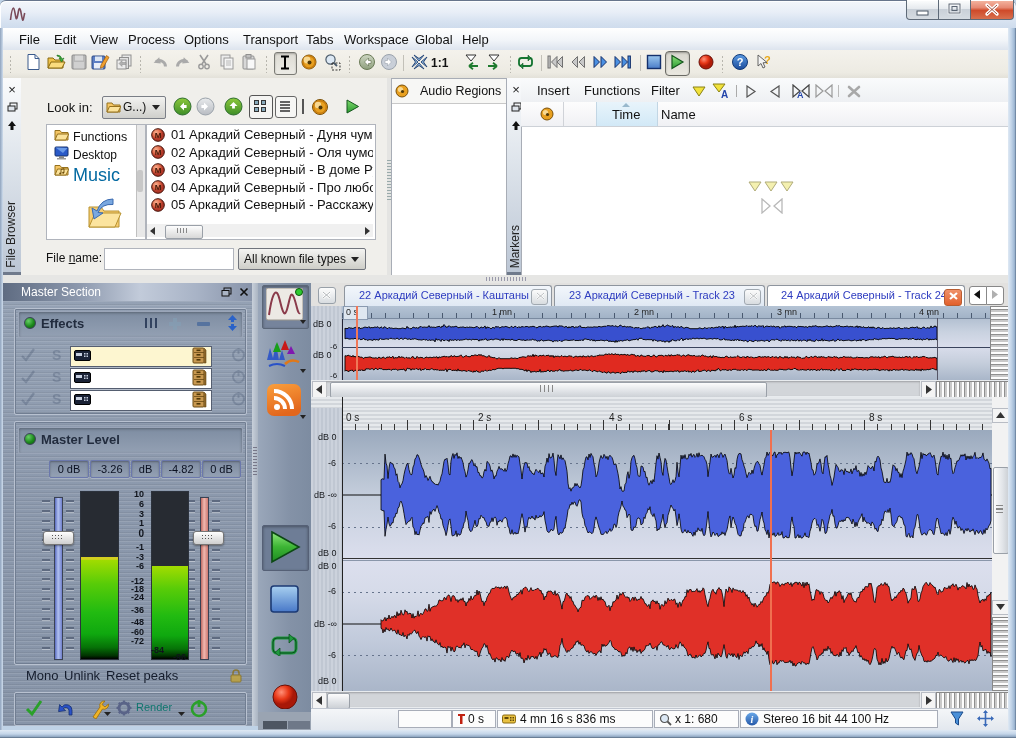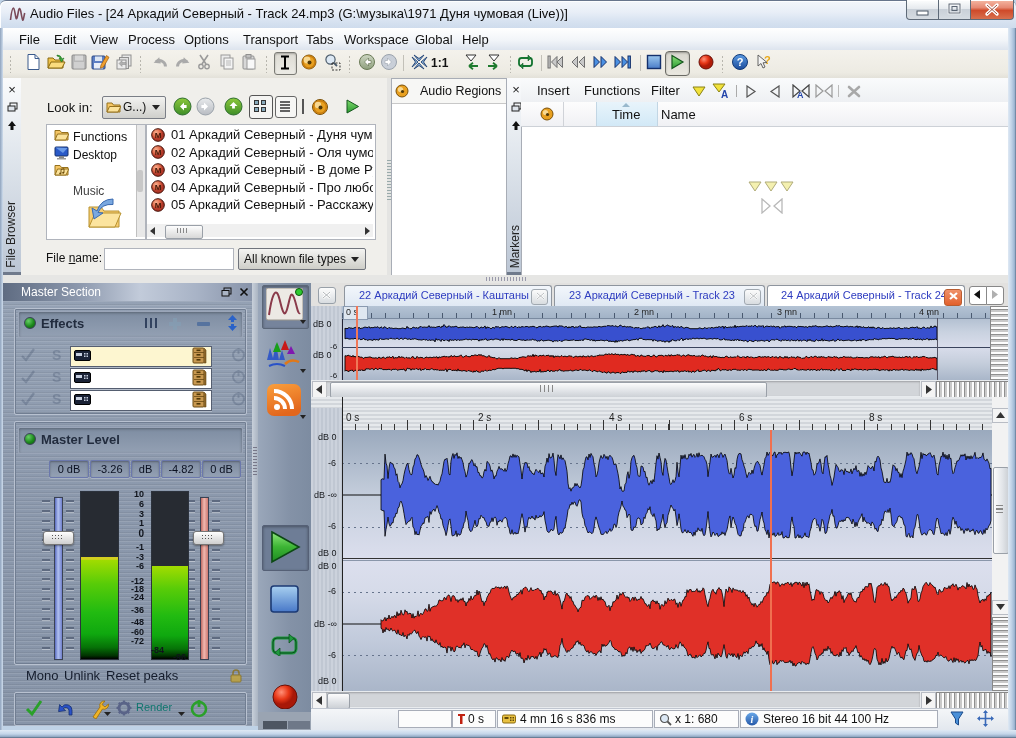--- a/index.html
+++ b/index.html
@@ -50,21 +50,20 @@
 .stbox{position:absolute;top:710px;height:16px;background:#fcfcfc;border:1px solid #a8adb8;font-size:12px;color:#111;display:flex;align-items:center;white-space:nowrap;}
 #tb-icons,#upper,#master,#waves,#slots,#faders,#stitems{position:absolute;left:0;top:0;width:1016px;height:0;}
 </style></head><body>
 <div id="win">
 
 <div class="abs" id="titlebar"></div>
 <div class="abs" id="title-ico">
 <svg width="18" height="17" viewBox="0 0 18 17">
         <path d="M1.5 14 C2.5 5,3.5 2,4.5 2 C5.5 2,6 8,7 12 C8 15,9 7,9.7 4 C10.2 2,11 2,11.7 5 C12.3 8,13 13,13.7 14 C14.3 15,15 10,15.7 7" fill="none" stroke="#7a4a58" stroke-width="1.6"></path>
       </svg></div>
-<div class="abs" id="title-text">Audio Files - [24 Аркадий Северный - Track 24.mp3 (G:\музыка\1971 Дуня чумовая (Live))]</div>
 <div class="abs winbtn" style="left:906px;width:31px;border-radius:0 0 0 4px;"><svg width="31" height="19">
         <rect x="10" y="11" width="11" height="4" fill="#fff" stroke="#4d5866"></rect>
       </svg></div>
 <div class="abs winbtn" style="left:938px;width:31px;"><svg width="31" height="19">
         <rect x="10" y="4" width="11" height="9" fill="none" stroke="#fff" stroke-width="2.4"></rect>
         <rect x="10" y="4" width="11" height="9" fill="none" stroke="#5a6472" stroke-width="1"></rect>
         <rect x="13" y="6.5" width="5" height="4" fill="none" stroke="#5a6472" stroke-width="1"></rect>
       </svg></div>
 <div class="abs winbtn" id="btn-close" style="left:970px;width:42px;border-radius:0 0 4px 0;"><svg width="42" height="19">
         <g stroke="#fff" stroke-width="3.4" stroke-linecap="round">
@@ -384,21 +383,21 @@
         <rect x="3" y="12" width="9" height="1.5" fill="#999"></rect>
       </svg>
 <div class="abs" style="left:73px;top:147.5px;font-size:12px;color:#111;">Desktop</div>
 <svg class="abs" style="left:54px;top:163px;" width="15" height="14">
         <path d="M1 12 V2.5 h5 l1.5 2 H14 v7.5 z" fill="#f5c665" stroke="#96721e"></path>
         <path d="M1 12 L3.5 6 H14.8 L12 12 z" fill="#fbe29a" stroke="#96721e"></path>
         <path d="M7 10.5 v-4 l3 -0.8 v4" stroke="#6a4a08" stroke-width="0.9" fill="none"></path>
         <circle cx="6.2" cy="10.6" r="1" fill="#6a4a08"></circle>
         <circle cx="9.2" cy="9.8" r="1" fill="#6a4a08"></circle>
       </svg>
-<div class="abs" style="left:73px;top:165px;font-size:12px;color:#404040;margin-top:19px;">Music</div>
+<div class="abs" style="left:73px;top:165px;font-size:18px;color:#0369a1;">Music</div>
 <svg class="abs" style="left:83px;top:193px;" width="42" height="38">
         <path d="M6 34 V14 h12 l3 4 h15 v16 z" fill="#f7cd72" stroke="#b8922e"></path>
         <path d="M6 34 L12 20 h26 l-6 14 z" fill="#fce49e" stroke="#b8922e"></path>
         <path d="M30 6 q-12 0 -16 12 l-5-3 2 11 9-6 -5-0.5 q4 -9 15 -8 z" fill="#7aa8e0" stroke="#3a6ab0" stroke-width="1"></path>
       </svg>
 
 <div class="abs" style="left:136px;top:125px;width:8px;height:112px;background:#e8e8e8;border-left:1px solid #c0c0c0;"></div>
 <div class="abs" style="left:137px;top:170px;width:6px;height:22px;background:#c8c8c8;border-radius:2px;"></div>
 
 <div class="whitebox" style="left:146px;top:124px;width:228px;height:114px;overflow:hidden;"></div>

